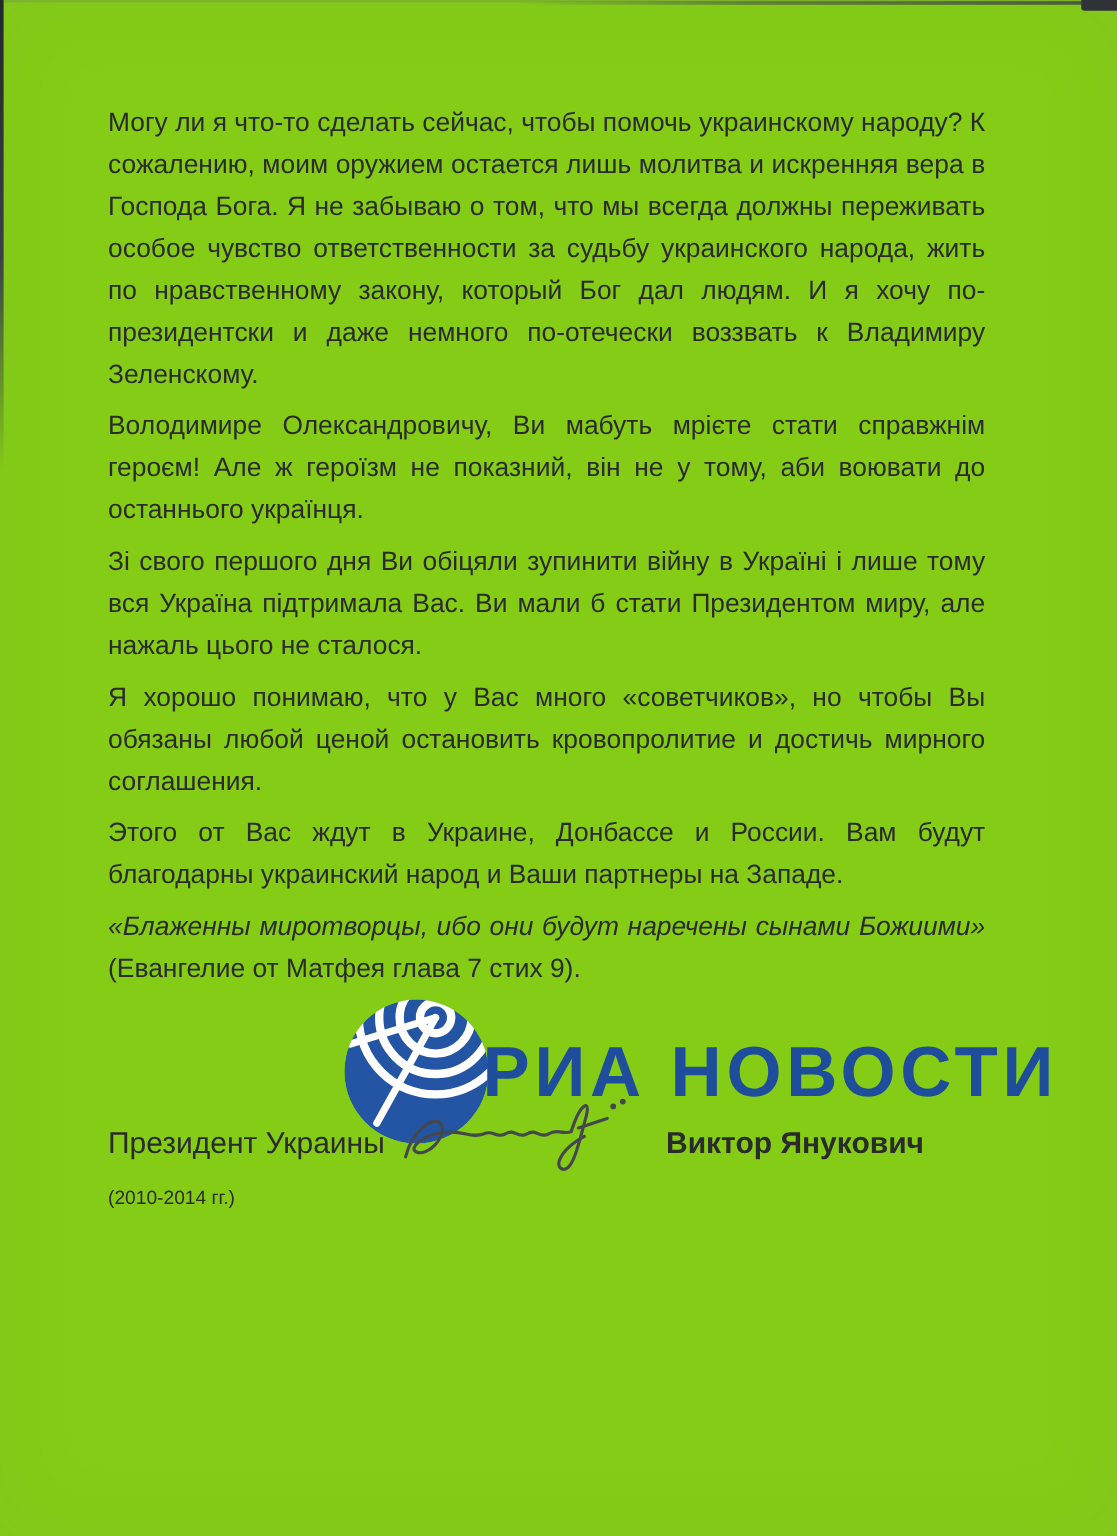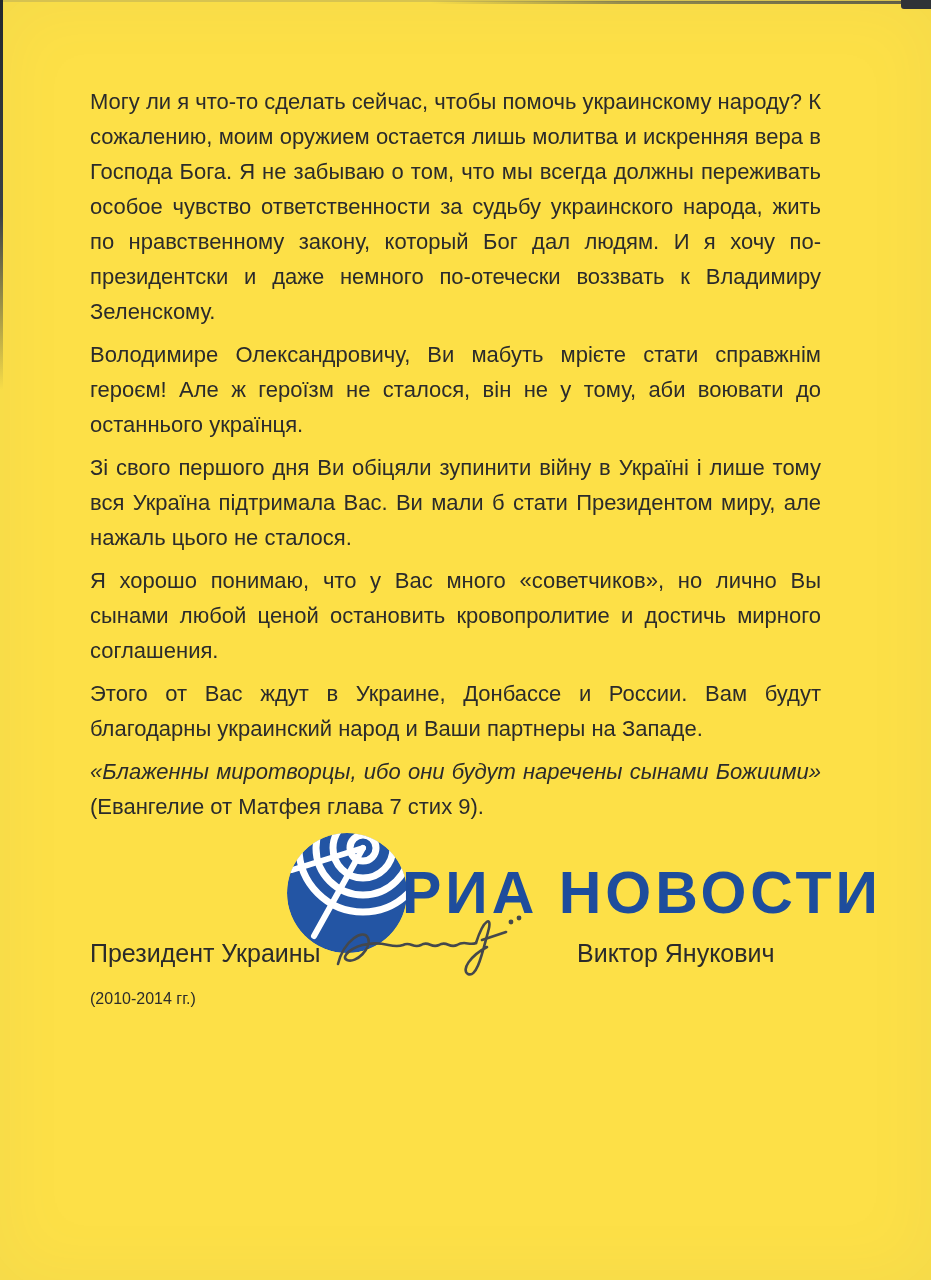--- a/index.html
+++ b/index.html
@@ -1,20 +1,20 @@
 <!DOCTYPE html>
 <html><head>
 <meta charset="utf-8">
 <style>
   html,body{margin:0;padding:0;background:#e8e8e8;}
   .paper{
     position:relative;
     width:931px;height:1280px;
     margin:0 auto;
-    background:#fde047;
+    background:#84cc16;
     overflow:hidden;
     font-family:"Liberation Sans","DejaVu Sans",sans-serif;
     box-shadow:inset 0 0 70px rgba(120,125,130,0.07);
   }
   
   .artifact-topfaint{position:absolute;top:0;left:0;right:0;height:2px;background:rgba(100,105,110,0.22);}
   .artifact-top{position:absolute;top:1px;left:430px;right:26px;height:3px;
     background:linear-gradient(to right, rgba(70,75,80,0), rgba(70,75,80,0.55) 40%, rgba(60,65,70,0.8));}
   .artifact-corner{position:absolute;top:0;right:0;width:30px;height:9px;background:#2f3337;border-bottom-left-radius:3px;}
   .artifact-left{position:absolute;left:0;top:0;width:3px;height:390px;
@@ -44,39 +44,39 @@
     color:#1e4d9c;
   }
   
   .sig-row{
     position:relative;z-index:2;
     margin-top:-18px;
     height:28px;
     font-size:25px;color:#2b2b2b;
   }
   .sig-title{position:absolute;left:0;top:0;}
-  .sig-name{position:absolute;left:487px;top:0;}
+  .sig-name{position:absolute;left:465px;top:0;font-weight:bold;}
   .signature-svg{position:absolute;left:240px;top:-26px;z-index:3;}
   .years{margin-top:17px;font-size:16px;color:#2b2b2b;}
 </style>
 </head>
 <body>
 
 <div class="paper">
 
   <div class="artifact-topfaint"></div>
   <div class="artifact-top"></div>
   <div class="artifact-corner"></div>
   <div class="artifact-left"></div>
 
   <div class="letter">
     <p class="para">Могу ли я что-то сделать сейчас, чтобы помочь украинскому народу? К сожалению, моим оружием остается лишь молитва и искренняя вера в Господа Бога. Я не забываю о том, что мы всегда должны переживать особое чувство ответственности за судьбу украинского народа, жить по нравственному закону, который Бог дал людям. И я хочу по-президентски и даже немного по-отечески воззвать к Владимиру Зеленскому.</p>
-    <p class="para">Володимире Олександровичу, Ви мабуть мрієте стати справжнім героєм! Але ж героїзм не сталося, він не у тому, аби воювати до останнього українця.</p>
+    <p class="para">Володимире Олександровичу, Ви мабуть мрієте стати справжнім героєм! Але ж героїзм не показний, він не у тому, аби воювати до останнього українця.</p>
     <p class="para">Зі свого першого дня Ви обіцяли зупинити війну в Україні і лише тому вся Україна підтримала Вас. Ви мали б стати Президентом миру, але нажаль цього не сталося.</p>
-    <p class="para">Я хорошо понимаю, что у Вас много «советчиков», но лично Вы сынами любой ценой остановить кровопролитие и достичь мирного соглашения.</p>
+    <p class="para">Я хорошо понимаю, что у Вас много «советчиков», но чтобы Вы обязаны любой ценой остановить кровопролитие и достичь мирного соглашения.</p>
     <p class="para">Этого от Вас ждут в Украине, Донбассе и России. Вам будут благодарны украинский народ и Ваши партнеры на Западе.</p>
     <p class="para quote"><em>«Блаженны миротворцы, ибо они будут наречены сынами Божиими»</em><span> (Евангелие от Матфея глава 7 стих 9).</span></p>
 
     <div class="watermark">
       <svg class="globe" width="122" height="122" viewBox="0 0 122 122" aria-hidden="true">
         <defs>
             <clipPath id="gclip">
               <circle cx="61" cy="61" r="60"></circle>
             </clipPath>
           </defs>

